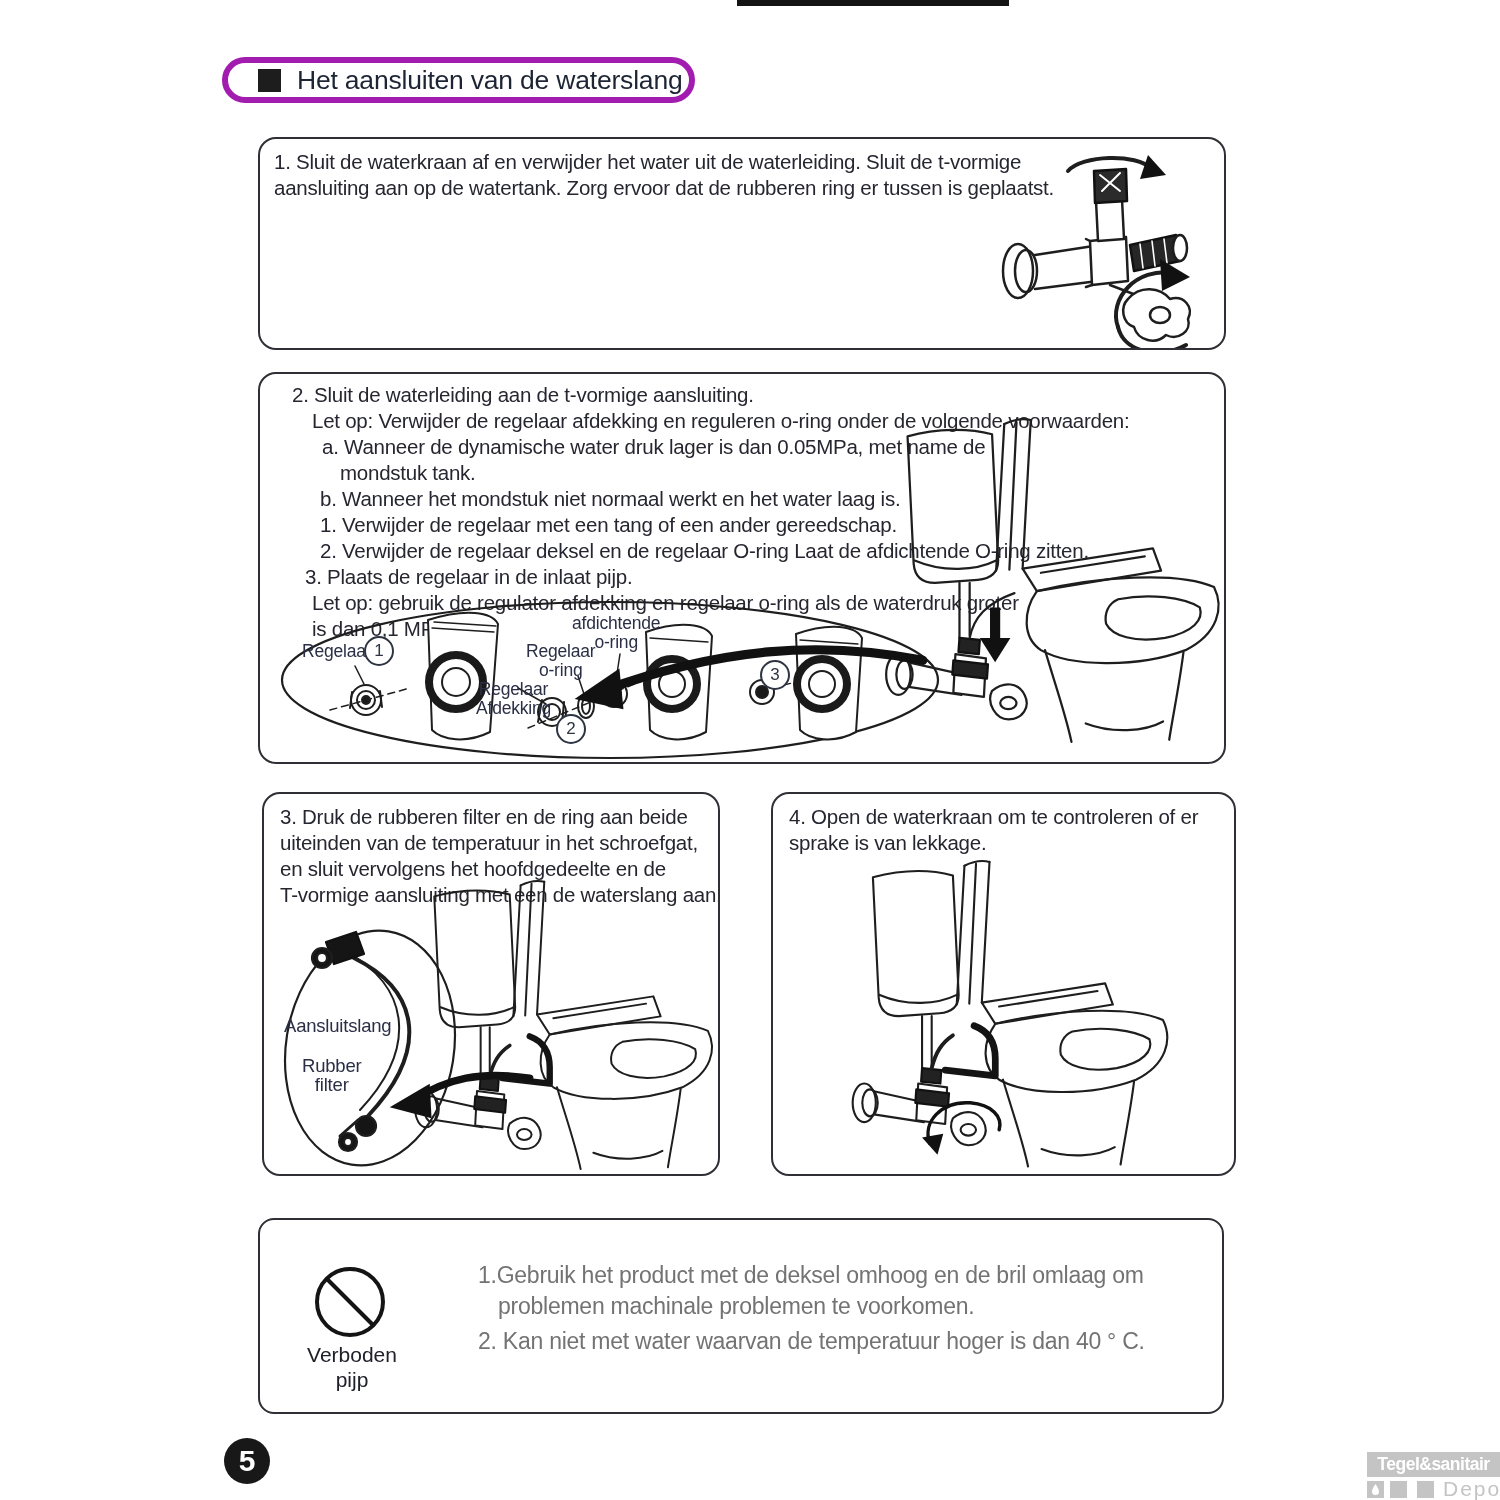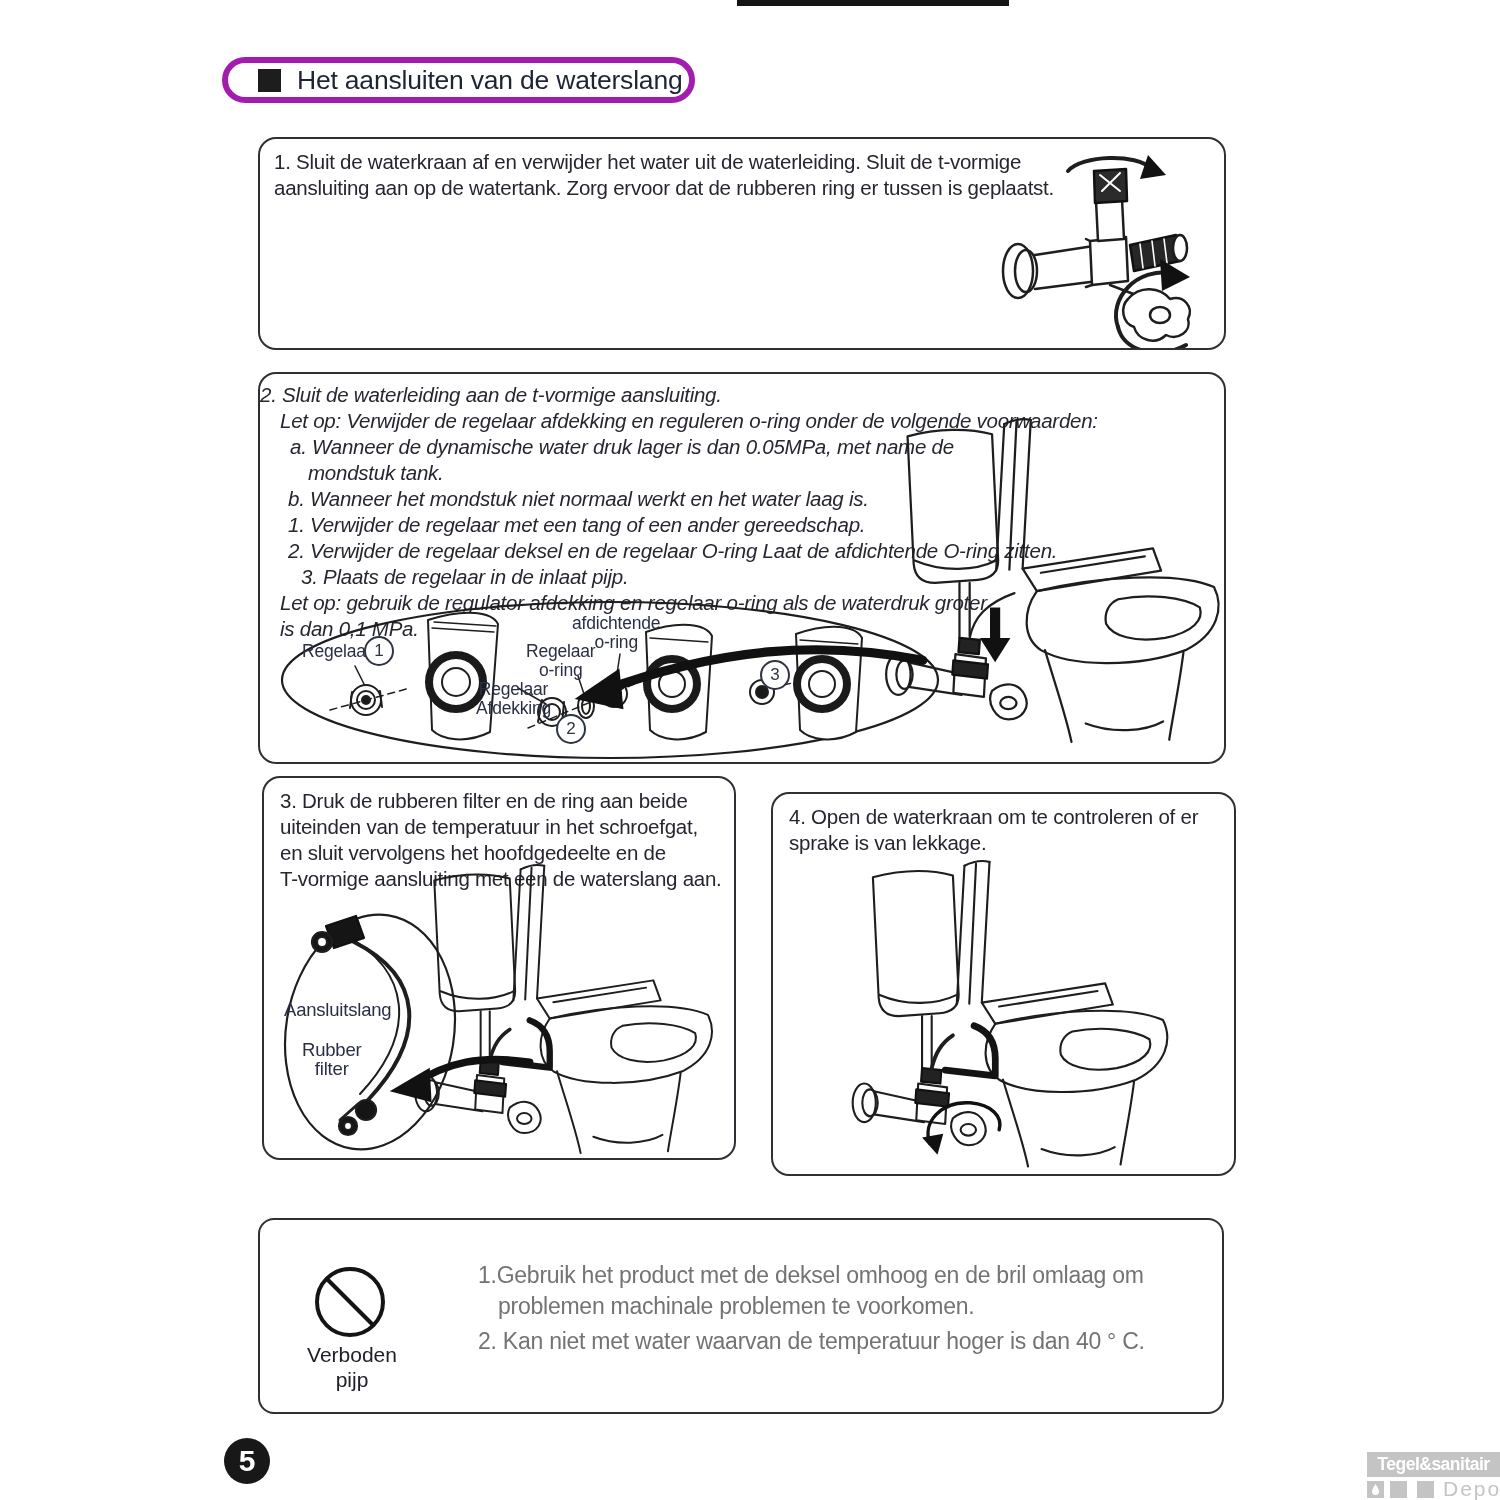--- a/index.html
+++ b/index.html
@@ -75,29 +75,29 @@
         <ellipse cx="170" cy="166" rx="10" ry="8"></ellipse>
 
         <path d="M128,178 C118,150 146,118 184,124" stroke-width="4"></path>
         <polygon points="170,110 200,128 172,142" fill="#111" stroke="none"></polygon>
         <path d="M128,178 C134,204 170,210 196,196" stroke-width="4"></path>
       </g>
     </svg>
   </div>
 
   <div class="box" style="left:258px;top:372px;width:964px;height:388px;">
-    <div class="abs s20" style="left:0;top:8px;font-style:italic;">
+    <div class="abs s20" style="left:32px;top:8px;">
       <div class="line" style="margin-left:0">2. Sluit de waterleiding aan de t-vormige aansluiting.</div>
       <div class="line" style="margin-left:20px">Let op: Verwijder de regelaar afdekking en reguleren o-ring onder de volgende voorwaarden:</div>
       <div class="line" style="margin-left:30px">a. Wanneer de dynamische water druk lager is dan 0.05MPa, met name de</div>
       <div class="line" style="margin-left:48px">mondstuk tank.</div>
       <div class="line" style="margin-left:28px">b. Wanneer het mondstuk niet normaal werkt en het water laag is.</div>
       <div class="line" style="margin-left:28px">1. Verwijder de regelaar met een tang of een ander gereedschap.</div>
       <div class="line" style="margin-left:28px">2. Verwijder de regelaar deksel en de  regelaar O-ring Laat de afdichtende O-ring zitten.</div>
-      <div class="line" style="margin-left:41px">3. Plaats de regelaar in de inlaat pijp.</div>
+      <div class="line" style="margin-left:13px">3. Plaats de regelaar in de inlaat pijp.</div>
       <div class="line" style="margin-left:20px">Let op: gebruik de regulator afdekking en regelaar o-ring als de waterdruk groter</div>
       <div class="line" style="margin-left:20px">is dan 0,1 MPa.</div>
     </div>
 
     <svg style="left:0px;top:218px;" width="964" height="170" viewBox="0 0 964 170">
       <g fill="none" stroke="#1e1e1e" stroke-width="2" stroke-linecap="round" stroke-linejoin="round">
         <ellipse cx="350" cy="88" rx="328" ry="78" stroke-width="2.2"></ellipse>
 
         <path d="M168,28 C206,16 232,20 238,32 L230,140 C206,152 182,148 172,138 Z" fill="#fff"></path>
         <path d="M172,36 L234,40 M174,30 L236,34" stroke-width="1.4"></path>
@@ -181,21 +181,21 @@
       <div>o-ring</div>
     </div>
     <div class="lbl" style="left:312px;top:240px;text-align:center;">
       <div>afdichtende</div>
       <div>o-ring</div>
     </div>
     <div class="callout" style="left:296px;top:340px;">2</div>
     <div class="callout" style="left:500px;top:286px;">3</div>
   </div>
 
-  <div class="box" style="left:262px;top:776px;width:454px;height:380px;padding-left:16px;">
+  <div class="box" style="left:262px;top:792px;width:454px;height:380px;">
     <div class="abs s20" style="left:16px;top:10px;">
       <div class="line">3. Druk de rubberen filter en de ring aan beide</div>
       <div class="line">uiteinden van de temperatuur in het schroefgat,</div>
       <div class="line">en sluit vervolgens het hoofdgedeelte en de</div>
       <div class="line">T-vormige aansluiting met een de waterslang aan.</div>
     </div>
 
     <svg style="left:6px;top:130px;" width="200" height="248" viewBox="0 0 200 248">
       <g fill="none" stroke="#1e1e1e" stroke-width="2.2" stroke-linecap="round" stroke-linejoin="round">
         <ellipse cx="100" cy="124" rx="84" ry="118" transform="rotate(9 100 124)"></ellipse>

